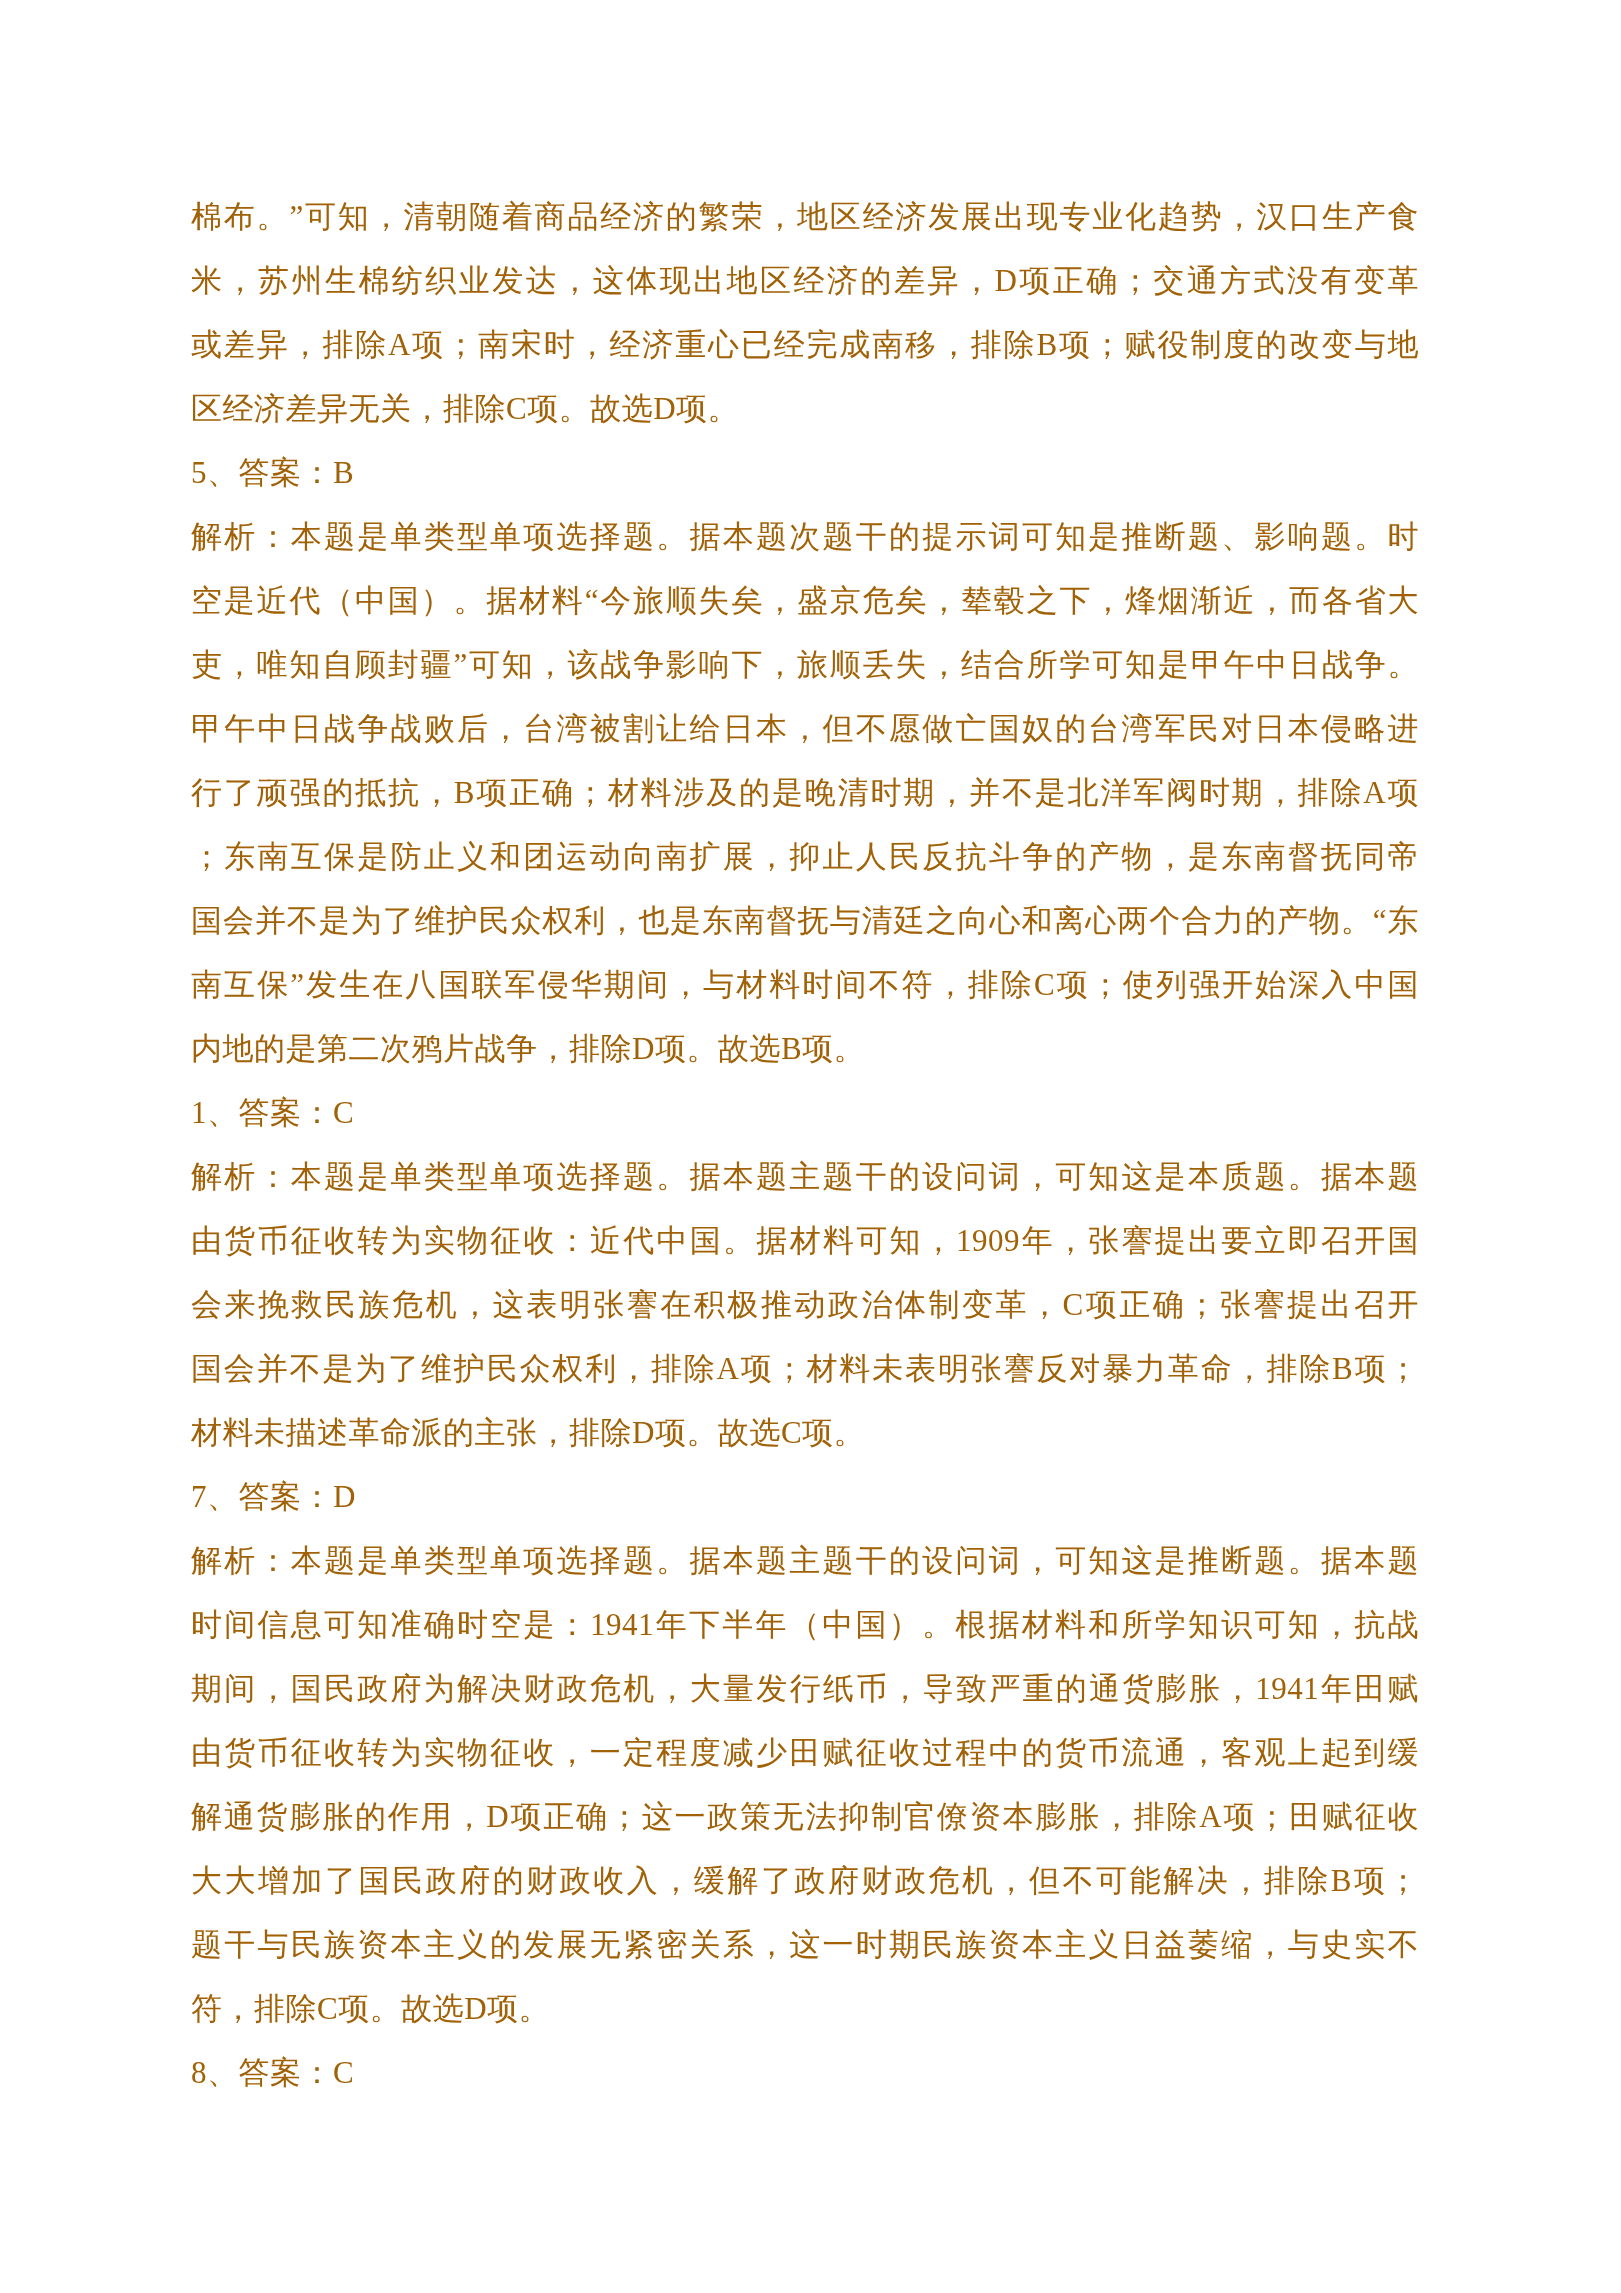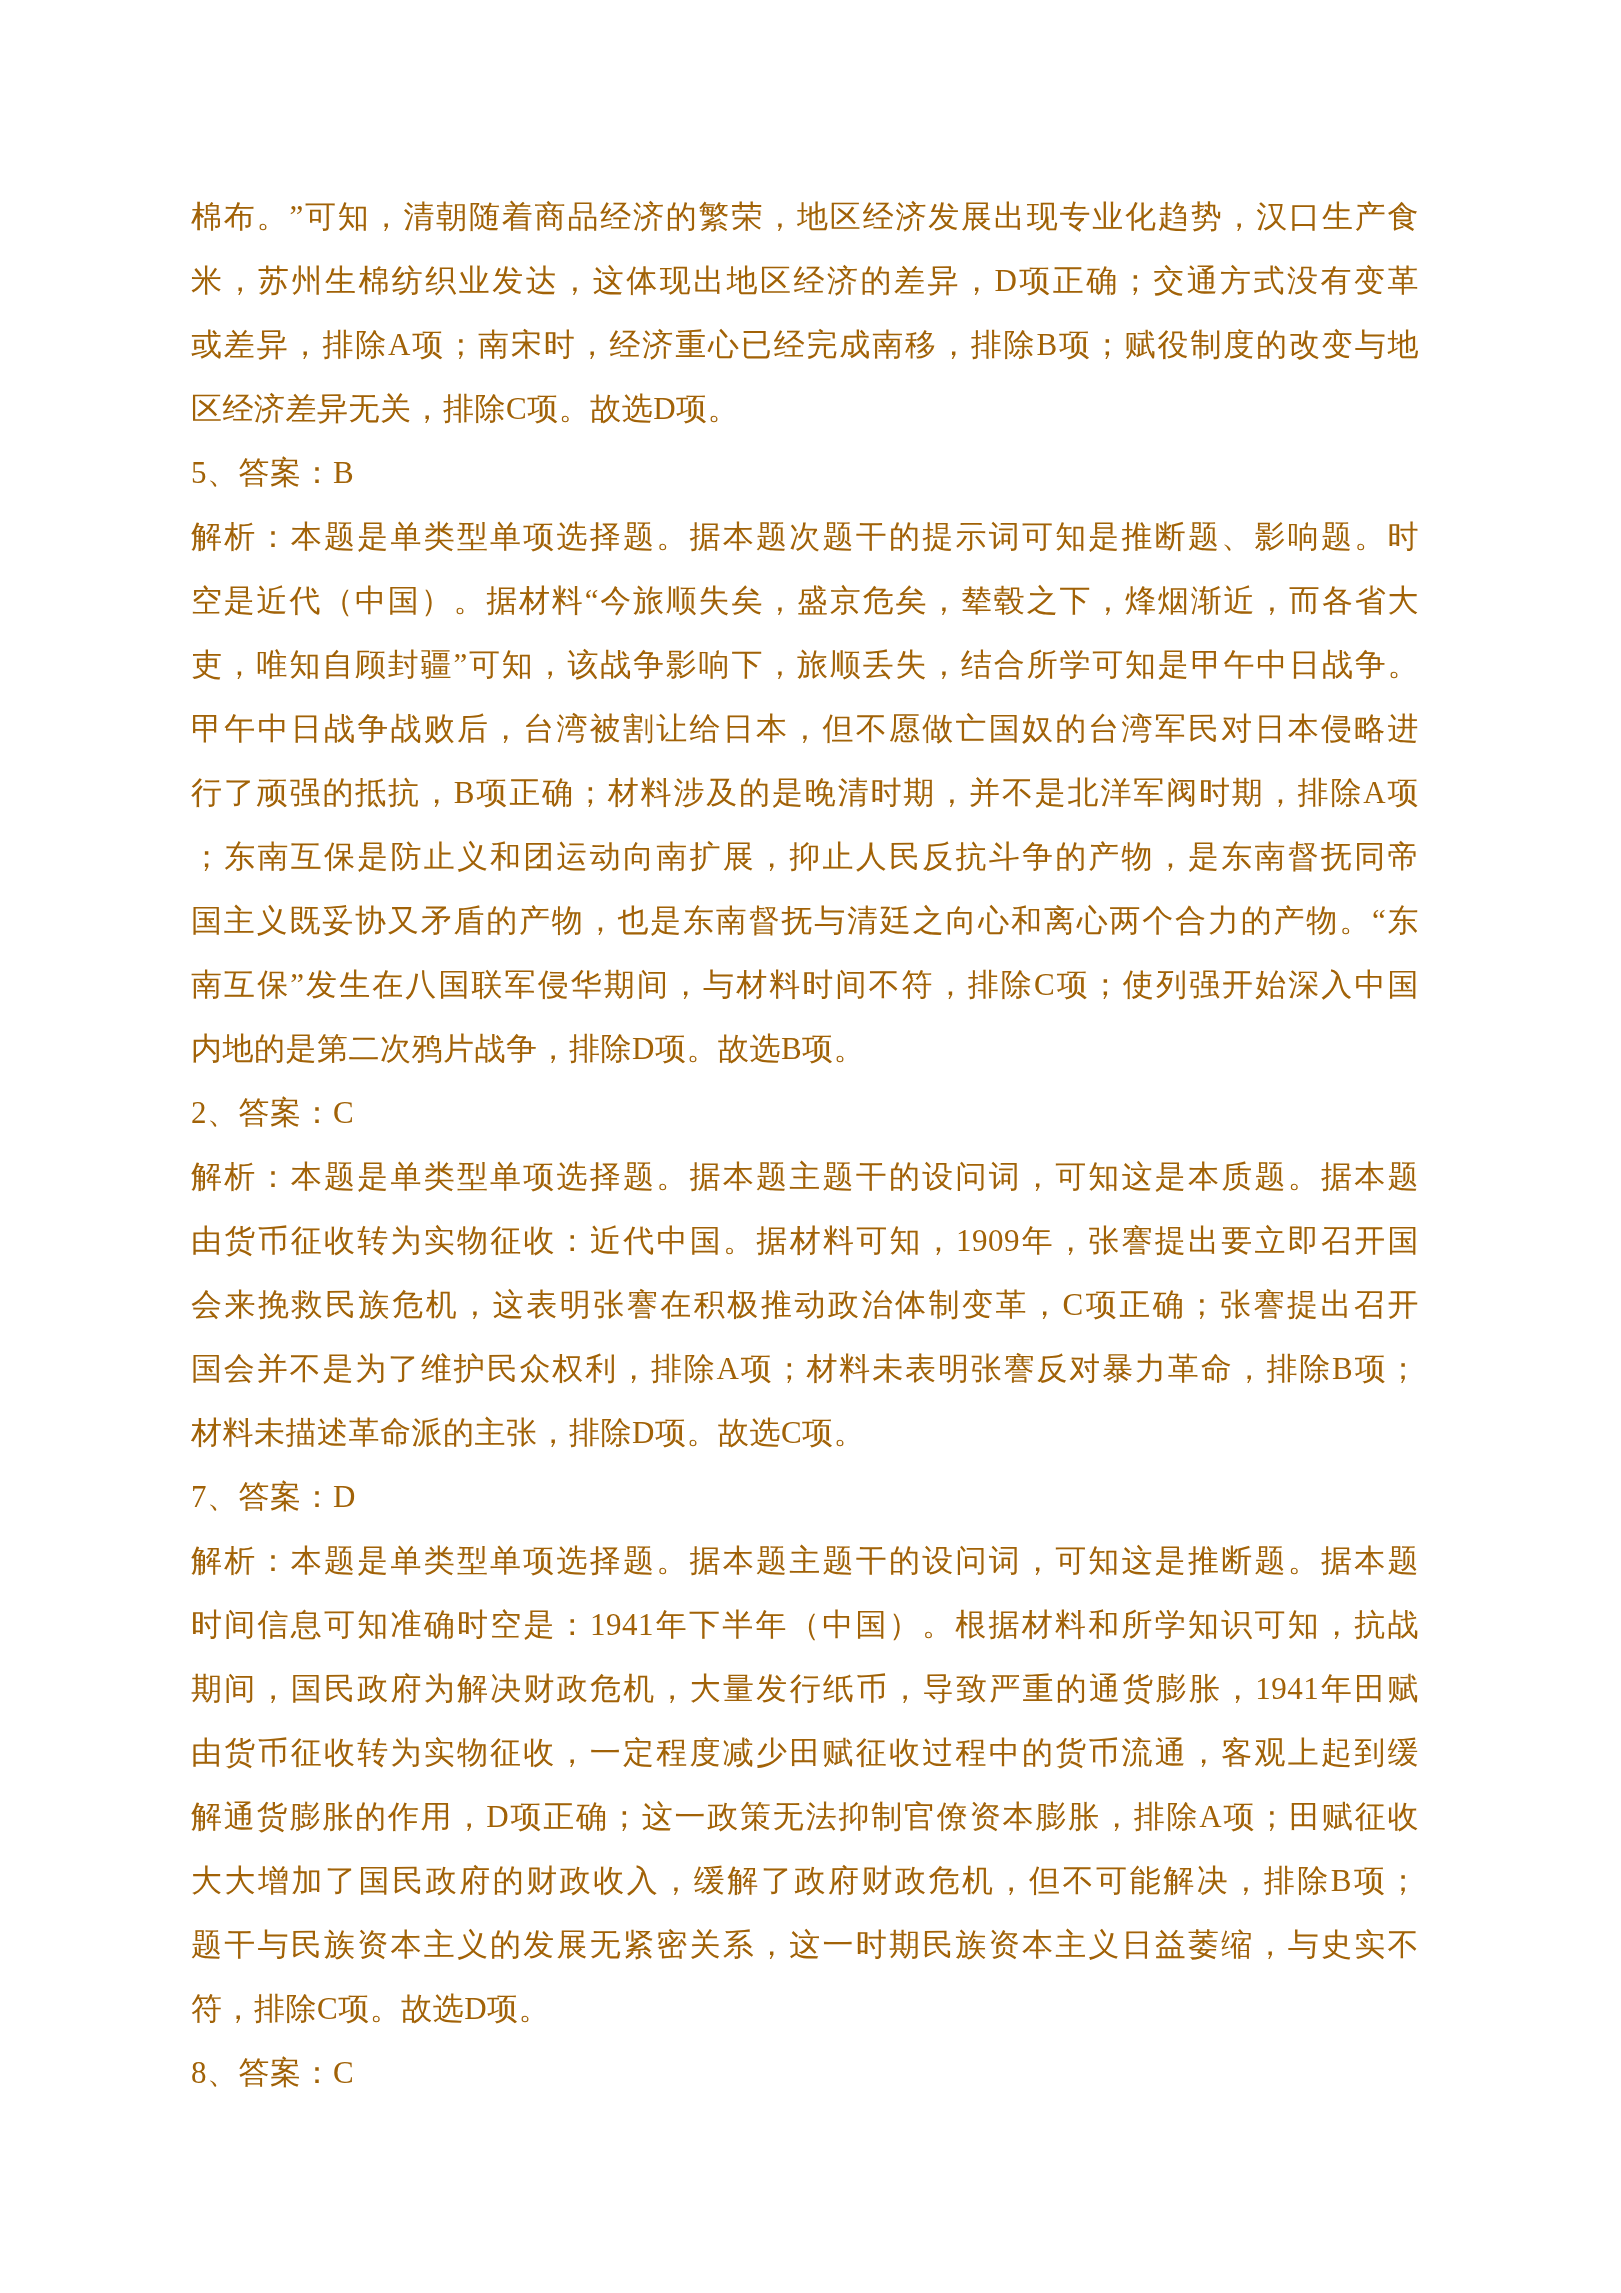--- a/index.html
+++ b/index.html
@@ -44,24 +44,24 @@
       <div class="line just">米，苏州生棉纺织业发达，这体现出地区经济的差异，D项正确；交通方式没有变革</div>
       <div class="line just">或差异，排除A项；南宋时，经济重心已经完成南移，排除B项；赋役制度的改变与地</div>
       <div class="line">区经济差异无关，排除C项。故选D项。</div>
       <div class="line">5、答案：B</div>
       <div class="line just">解析：本题是单类型单项选择题。据本题次题干的提示词可知是推断题、影响题。时</div>
       <div class="line just">空是近代（中国）。据材料“今旅顺失矣，盛京危矣，辇毂之下，烽烟渐近，而各省大</div>
       <div class="line just">吏，唯知自顾封疆”可知，该战争影响下，旅顺丢失，结合所学可知是甲午中日战争。</div>
       <div class="line just">甲午中日战争战败后，台湾被割让给日本，但不愿做亡国奴的台湾军民对日本侵略进</div>
       <div class="line just">行了顽强的抵抗，B项正确；材料涉及的是晚清时期，并不是北洋军阀时期，排除A项</div>
       <div class="line just">；东南互保是防止义和团运动向南扩展，抑止人民反抗斗争的产物，是东南督抚同帝</div>
-      <div class="line just">国主义既妥协又矛盾的产物，也是东南督抚与清廷之向心和离心两个合力的产物。“东</div>
+      <div class="line just">国会并不是为了维护民众权利，也是东南督抚与清廷之向心和离心两个合力的产物。“东</div>
       <div class="line just">南互保”发生在八国联军侵华期间，与材料时间不符，排除C项；使列强开始深入中国</div>
       <div class="line">内地的是第二次鸦片战争，排除D项。故选B项。</div>
-      <div class="line">2、答案：C</div>
+      <div class="line">1、答案：C</div>
       <div class="line just">解析：本题是单类型单项选择题。据本题主题干的设问词，可知这是本质题。据本题</div>
       <div class="line just">由货币征收转为实物征收：近代中国。据材料可知，1909年，张謇提出要立即召开国</div>
       <div class="line just">会来挽救民族危机，这表明张謇在积极推动政治体制变革，C项正确；张謇提出召开</div>
       <div class="line just">国会并不是为了维护民众权利，排除A项；材料未表明张謇反对暴力革命，排除B项；</div>
       <div class="line">材料未描述革命派的主张，排除D项。故选C项。</div>
       <div class="line">7、答案：D</div>
       <div class="line just">解析：本题是单类型单项选择题。据本题主题干的设问词，可知这是推断题。据本题</div>
       <div class="line just">时间信息可知准确时空是：1941年下半年（中国）。根据材料和所学知识可知，抗战</div>
       <div class="line just">期间，国民政府为解决财政危机，大量发行纸币，导致严重的通货膨胀，1941年田赋</div>
       <div class="line just">由货币征收转为实物征收，一定程度减少田赋征收过程中的货币流通，客观上起到缓</div>

